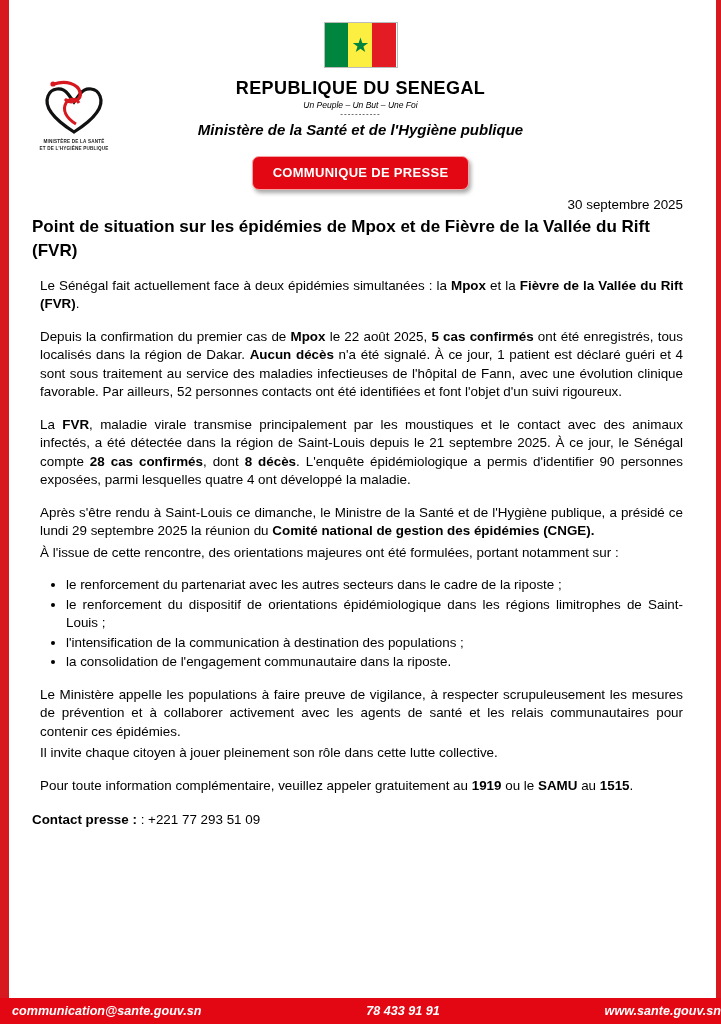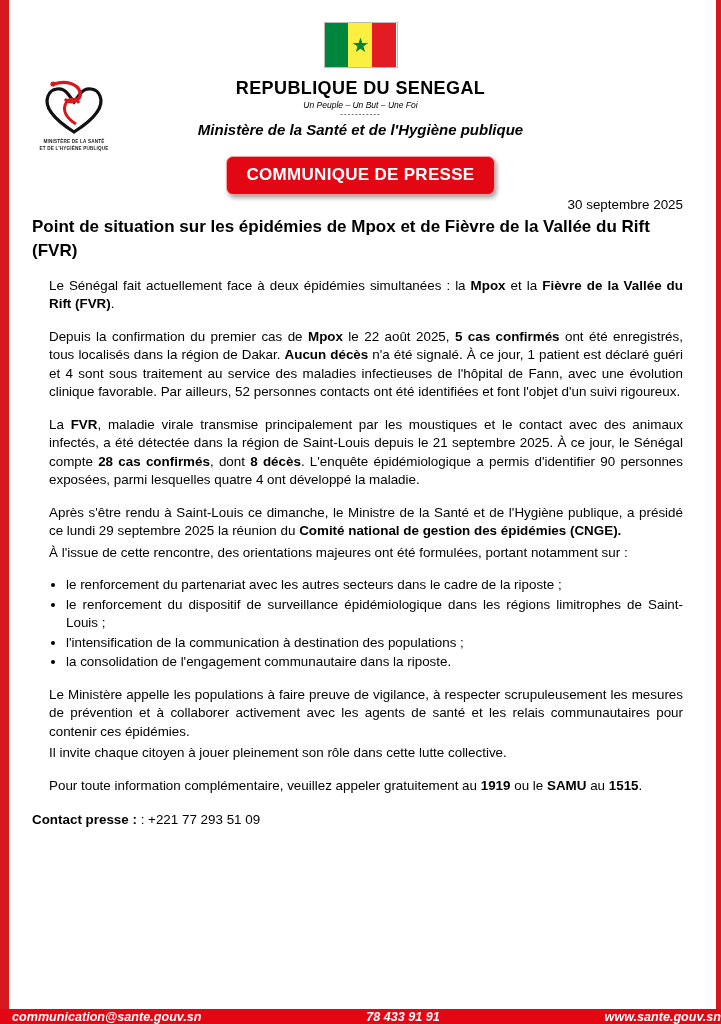--- a/index.html
+++ b/index.html
@@ -105,21 +105,21 @@
     margin-top: 3px;
   }
   .badge-wrap {
     text-align: center;
     margin-top: 16px;
   }
   .badge {
     display: inline-block;
     background: #e30613;
     color: #ffffff;
-    font-size: 17px;
+    font-size: 13px;
     font-weight: bold;
     letter-spacing: .3px;
     padding: 8px 20px 9px;
     border-radius: 7px;
     border: 1.5px solid #f5a3a3;
     box-shadow: 2px 3px 4px rgba(0,0,0,.35);
   }
   
   .content {
     position: absolute;
@@ -134,42 +134,42 @@
     text-align: right;
     font-size: 13.4px;
   }
   .doc-title {
     font-weight: bold;
     font-size: 17px;
     line-height: 1.42;
     margin-bottom: 14px;
     text-align: left;
   }
-  p.para { margin: 0 0 14px 17px; }
+  p.para { margin: 0 0 14px 8px; }
   p.para.tight { margin-bottom: 3px; }
   b { font-weight: bold; }
   ul.bullets {
     margin: 0 0 14px 0;
     padding-left: 34px;
     list-style: disc;
   }
   ul.bullets li {
     margin-bottom: 1px;
     text-align: justify;
   }
   .contact {
     font-weight: bold;
     margin-top: 16px;
   }
   .contact .val { font-weight: normal; }
   
   .footer {
     position: absolute;
     left: 0; right: 0; bottom: 0;
-    height: 15px;
+    height: 26px;
     background: #e30613;
     color: #ffffff;
     display: flex;
     align-items: center;
     font-style: italic;
     font-weight: bold;
     font-size: 12.6px;
   }
   .footer .f-item { white-space: nowrap; }
   .f-mail { padding-left: 12px; }
@@ -230,21 +230,21 @@
     <p class="para"><span>Depuis la confirmation du premier cas de </span><b>Mpox</b><span> le 22 août 2025, </span><b>5 cas confirmés</b><span> ont été enregistrés, tous localisés dans la région de Dakar. </span><b>Aucun décès</b><span> n'a été signalé. À ce jour, 1 patient est déclaré guéri et 4 sont sous traitement au service des maladies infectieuses de l'hôpital de Fann, avec une évolution clinique favorable. Par ailleurs, 52 personnes contacts ont été identifiées et font l'objet d'un suivi rigoureux.</span></p>
 
     <p class="para"><span>La </span><b>FVR</b><span>, maladie virale transmise principalement par les moustiques et le contact avec des animaux infectés, a été détectée dans la région de Saint-Louis depuis le 21 septembre 2025. À ce jour, le Sénégal compte </span><b>28 cas confirmés</b><span>, dont </span><b>8 décès</b><span>. L'enquête épidémiologique a permis d'identifier 90 personnes exposées, parmi lesquelles quatre 4 ont développé la maladie.</span></p>
 
     <p class="para tight"><span>Après s'être rendu à Saint-Louis ce dimanche, le Ministre de la Santé et de l'Hygiène publique, a présidé ce lundi 29 septembre 2025 la réunion du </span><b>Comité national de gestion des épidémies (CNGE).</b></p>
 
     <p class="para">À l'issue de cette rencontre, des orientations majeures ont été formulées, portant notamment sur :</p>
 
     <ul class="bullets">
       <li>le renforcement du partenariat avec les autres secteurs dans le cadre de la riposte ;</li>
-      <li>le renforcement du dispositif de surveillance épidémiologique dans les régions limitrophes de Saint-Louis ;</li>
+      <li>le renforcement du dispositif de orientations épidémiologique dans les régions limitrophes de Saint-Louis ;</li>
       <li>l'intensification de la communication à destination des populations ;</li>
       <li>la consolidation de l'engagement communautaire dans la riposte.</li>
     </ul>
 
     <p class="para tight">Le Ministère appelle les populations à faire preuve de vigilance, à respecter scrupuleusement les mesures de prévention et à collaborer activement avec les agents de santé et les relais communautaires pour contenir ces épidémies.</p>
     <p class="para">Il invite chaque citoyen à jouer pleinement son rôle dans cette lutte collective.</p>
 
     <p class="para"><span>Pour toute information complémentaire, veuillez appeler gratuitement au </span><b>1919</b><span> ou le </span><b>SAMU</b><span> au </span><b>1515</b><span>.</span></p>
 
     <div class="contact"><span>Contact presse : </span><span class="val">: +221 77 293 51 09</span></div>

